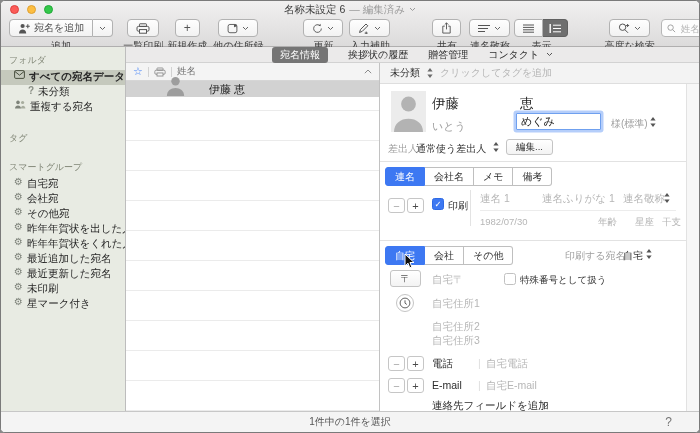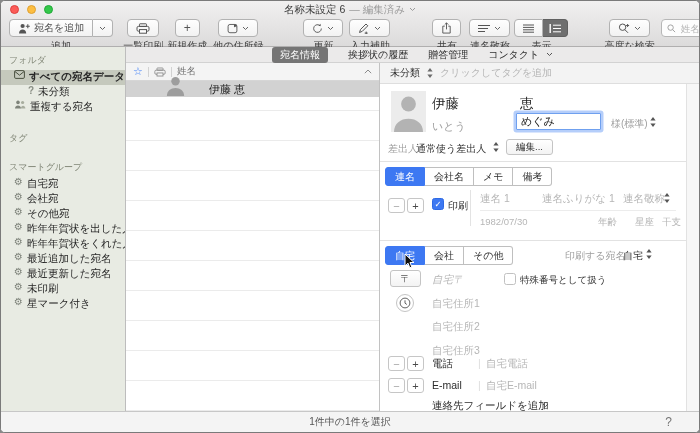--- a/index.html
+++ b/index.html
@@ -541,35 +541,35 @@
                   <path d="M3 0L5.6 3.6H0.4z" fill="#555"></path>
                 </svg>
               <svg width="6" height="4" viewBox="0 0 6 4">
                   <path d="M3 4L0.4 0.4h5.2z" fill="#555"></path>
                 </svg>
             </span>
 
             <span class="postalbtn">
               <span>〒</span>
             </span>
-            <span class="abs ph" style="left:52px;top:189px;font-style:italic;">自宅〒</span>
+            <span class="abs ph" style="left:52px;top:189px;">自宅〒</span>
             <span class="abs cb" style="left:124px;top:189px;"></span>
             <span class="abs" style="left:140px;top:190px;font-size:9.5px;color:#2c2c2c;">特殊番号として扱う</span>
 
             <span class="clockbtn">
               <span>
                 <svg width="12" height="12" viewBox="0 0 13 13" fill="none" stroke="#555">
                     <circle cx="6.5" cy="6.5" r="5.3"></circle>
                     <path d="M6.5 3.6v3.1l2 1.4"></path>
                   </svg>
               </span>
             </span>
             <span class="abs ph" style="left:52px;top:213px;text-align:center;">自宅住所1</span>
             <span class="abs ph" style="left:52px;top:236px;">自宅住所2</span>
-            <span class="abs ph" style="left:52px;top:260px;">自宅住所3</span>
+            <span class="abs ph" style="left:52px;top:250px;">自宅住所3</span>
 
             <span class="abs mini" style="left:8px;top:272px;">−</span>
             <span class="abs mini plus" style="left:27px;top:272px;">+</span>
             <span class="abs darklabel" style="left:52px;top:273px;">電話</span>
             <span class="abs pipe" style="left:98px;top:273px;">|</span>
             <span class="abs ph" style="left:106px;top:273px;">自宅電話</span>
 
             <span class="abs mini" style="left:8px;top:294px;">−</span>
             <span class="abs mini plus" style="left:27px;top:294px;">+</span>
             <span class="abs darklabel" style="left:52px;top:295px;">E-mail</span>

